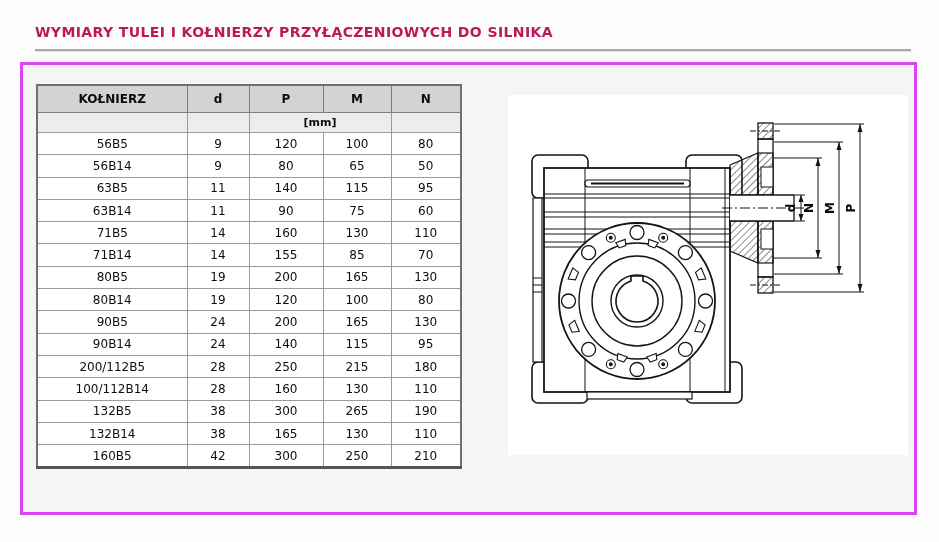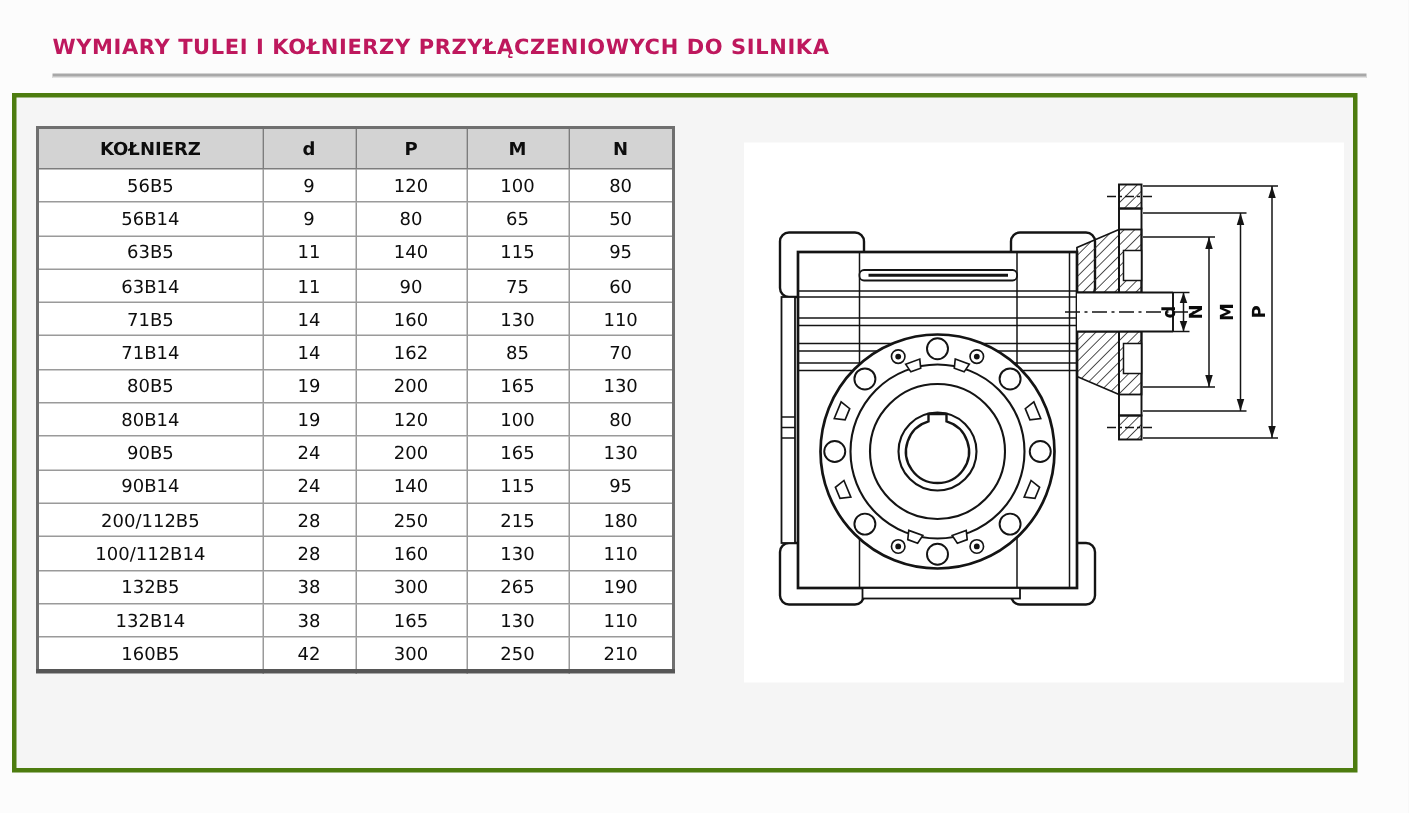--- a/index.html
+++ b/index.html
@@ -12,22 +12,22 @@
   .page-title{
     position:absolute;left:35px;top:24px;width:880px;
     font-size:14px;font-weight:bold;letter-spacing:0.4px;color:#be185d;
     white-space:nowrap;
   }
   .title-rule{
     position:absolute;left:35px;top:49px;width:876px;height:2px;
     background:#a8a8a8;border-bottom:1px solid #e2e2e2;
   }
   .content-box{
-    position:absolute;left:8px;top:62px;width:891px;height:447px;
-    border:3px solid #4d7c0f;background:#f5f5f5;
+    position:absolute;left:20px;top:62px;width:891px;height:447px;
+    border:3px solid #d946ef;background:#f5f5f5;
   }
   table.dim-table{
     position:absolute;left:13px;top:19px;
     border-collapse:collapse;table-layout:fixed;
     font-size:12px;color:#0d0d0d;
     background:#fff;
     border:2px solid #6f6f6f;border-bottom:3px solid #565656;
   }
   table.dim-table th, table.dim-table td{
     border:1px solid #9a9a9a;text-align:center;vertical-align:middle;
@@ -64,20 +64,26 @@
         <col style="width:70px">
     </colgroup>
     <thead>
       <tr>
         <th>KOŁNIERZ</th>
         <th>d</th>
         <th>P</th>
         <th>M</th>
         <th>N</th>
       </tr>
+      <tr class="unit-row">
+        <td></td>
+        <td></td>
+        <td colspan="2">[mm]</td>
+        <td></td>
+      </tr>
     </thead>
     <tbody>
         <tr>
           <td>56B5</td>
           <td>9</td>
           <td>120</td>
           <td>100</td>
           <td>80</td>
         </tr>
         <tr>
@@ -104,21 +110,21 @@
         <tr>
           <td>71B5</td>
           <td>14</td>
           <td>160</td>
           <td>130</td>
           <td>110</td>
         </tr>
         <tr>
           <td>71B14</td>
           <td>14</td>
-          <td>162</td>
+          <td>155</td>
           <td>85</td>
           <td>70</td>
         </tr>
         <tr>
           <td>80B5</td>
           <td>19</td>
           <td>200</td>
           <td>165</td>
           <td>130</td>
         </tr>

